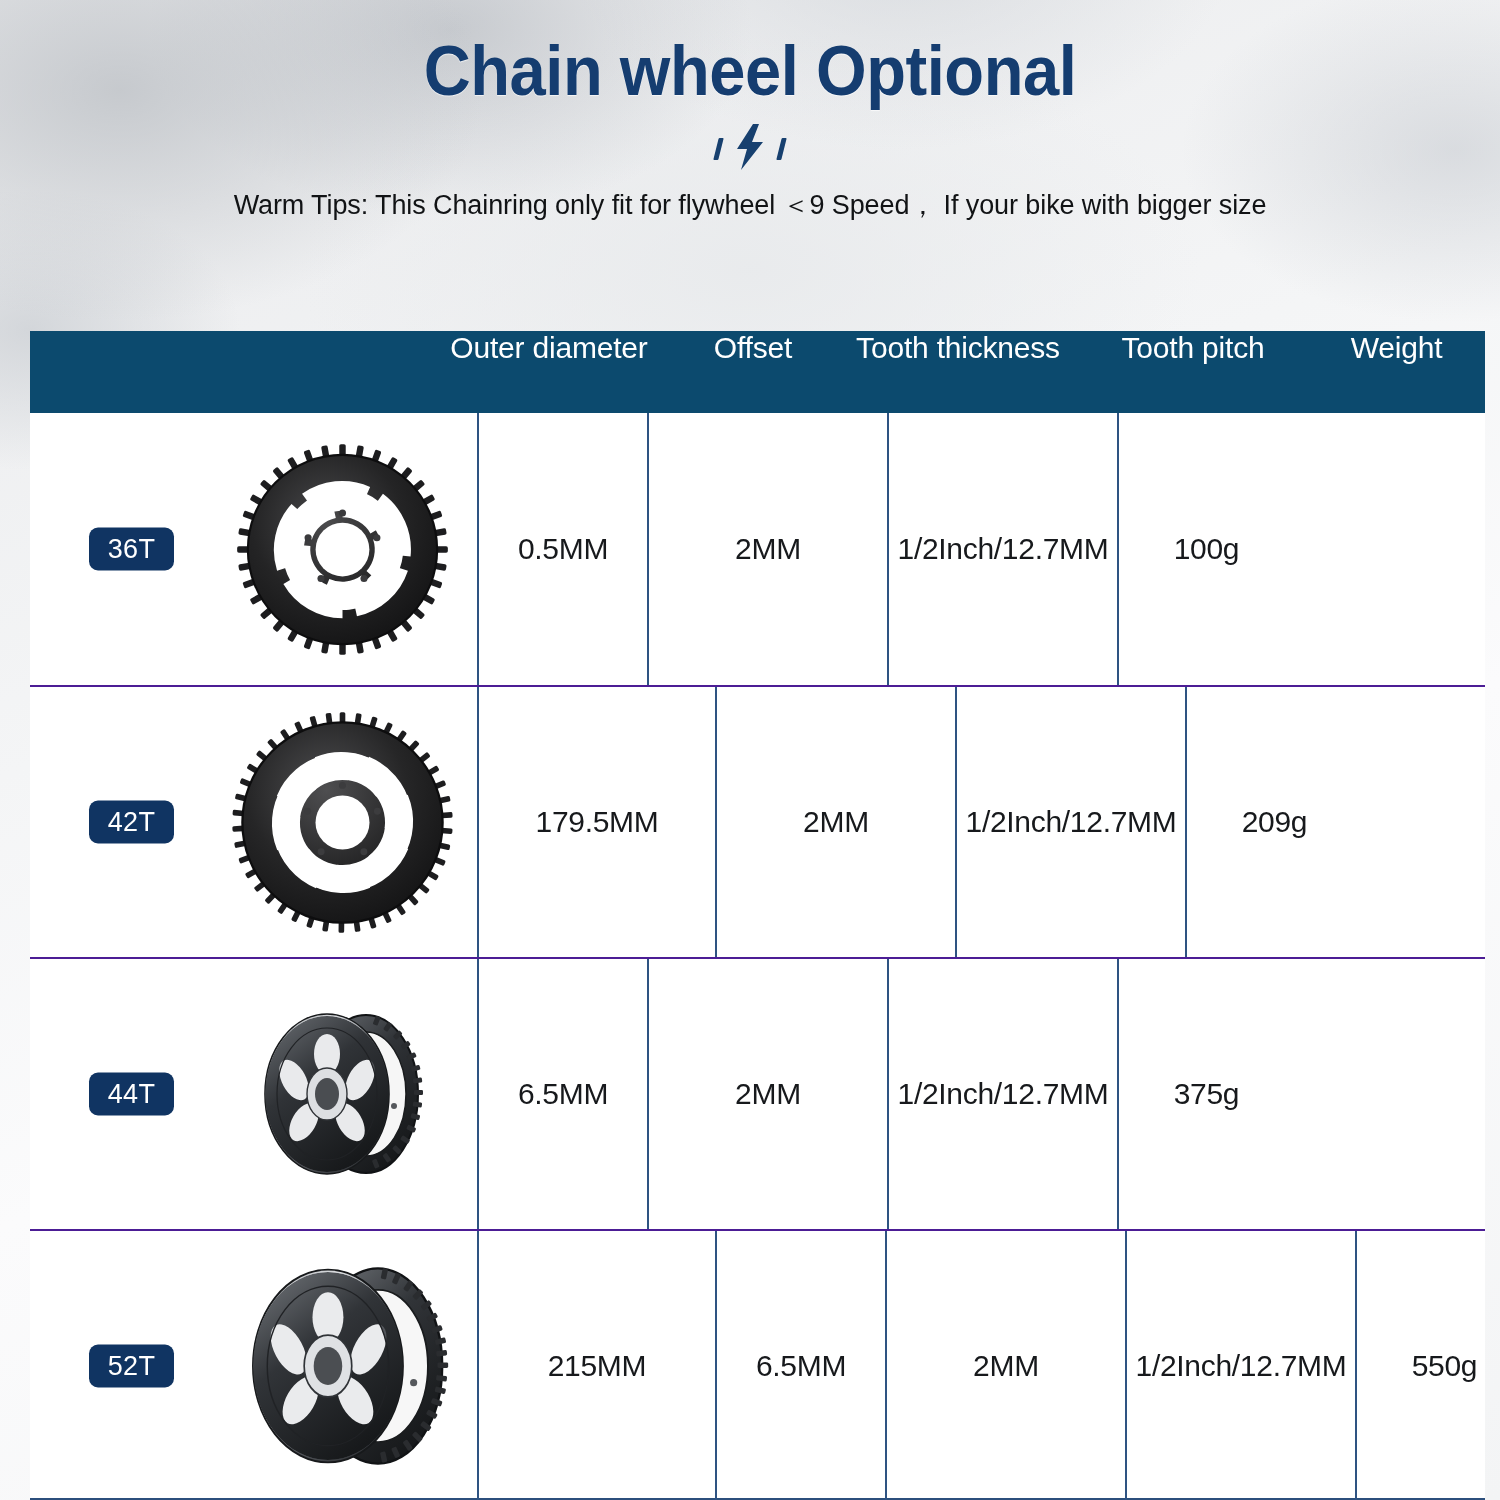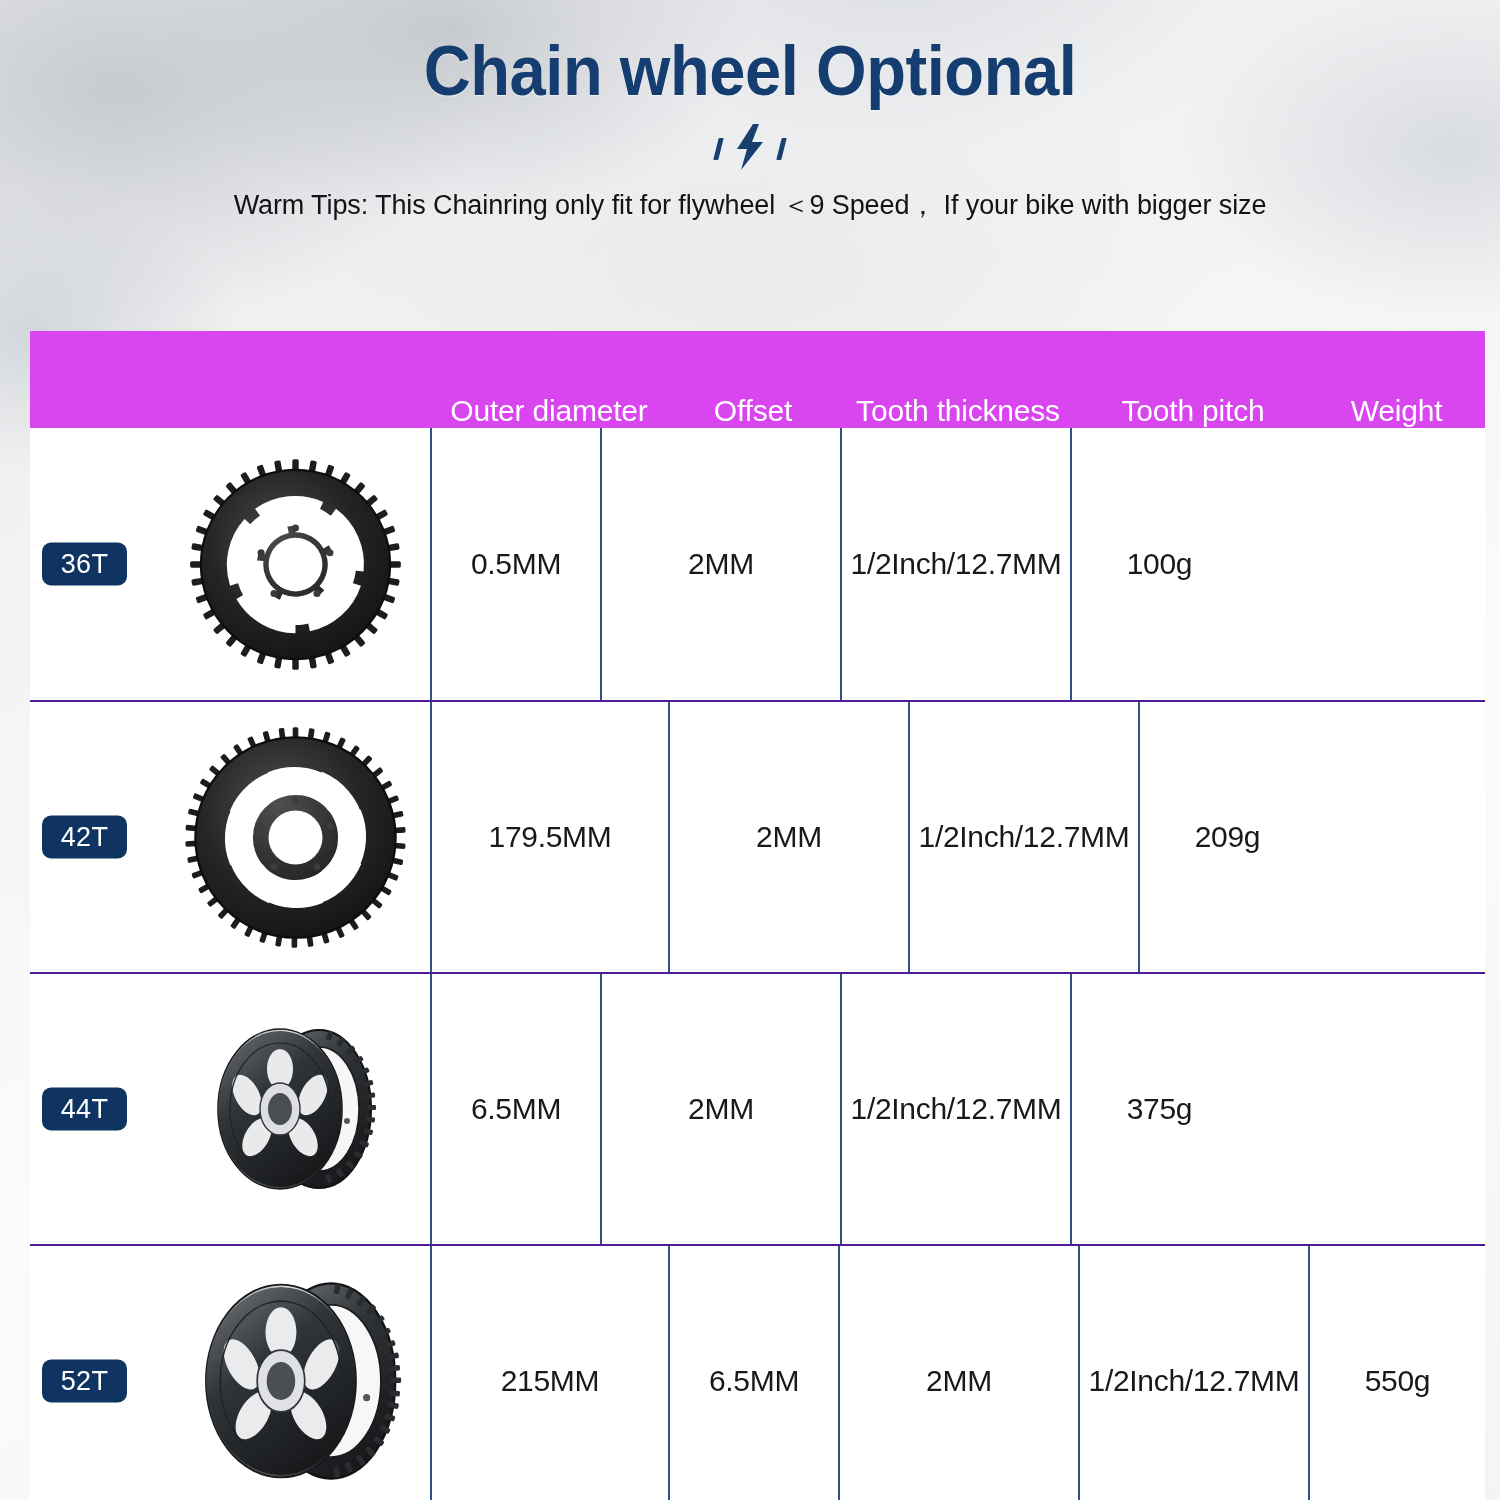--- a/index.html
+++ b/index.html
@@ -74,24 +74,24 @@
   .table {
     position: absolute;
     left: 30px;
     top: 331px;
     width: 1455px;
     height: 1170px;
   }
 
   .thead {
     position: relative;
-    height: 97px;
-    background: #d946ef;
-    display: flex;
-    align-items: flex-end;
+    height: 82px;
+    background: #0c4a6e;
+    display: flex;
+    align-items: flex-start;
   }
   .thead .spacer { width: 400px; flex: 0 0 400px; }
   .th {
     color: #ffffff;
     font-size: 30px;
     text-align: center;
     letter-spacing: -0.2px;
     white-space: nowrap;
   }
 
@@ -108,20 +108,21 @@
     background: #ffffff;
     height: 1088px;
     border-bottom: 3px solid #2C4F7C;
   }
 
   .trow {
     display: flex;
     align-items: stretch;
     height: 272px;
     position: relative;
+    padding-left: 47px;
   }
   .trow + .trow { border-top: 2px solid #4c1d95; }
 
   .cell {
     display: flex;
     align-items: center;
     justify-content: center;
     font-size: 30px;
     color: #17191c;
     letter-spacing: -0.3px;

